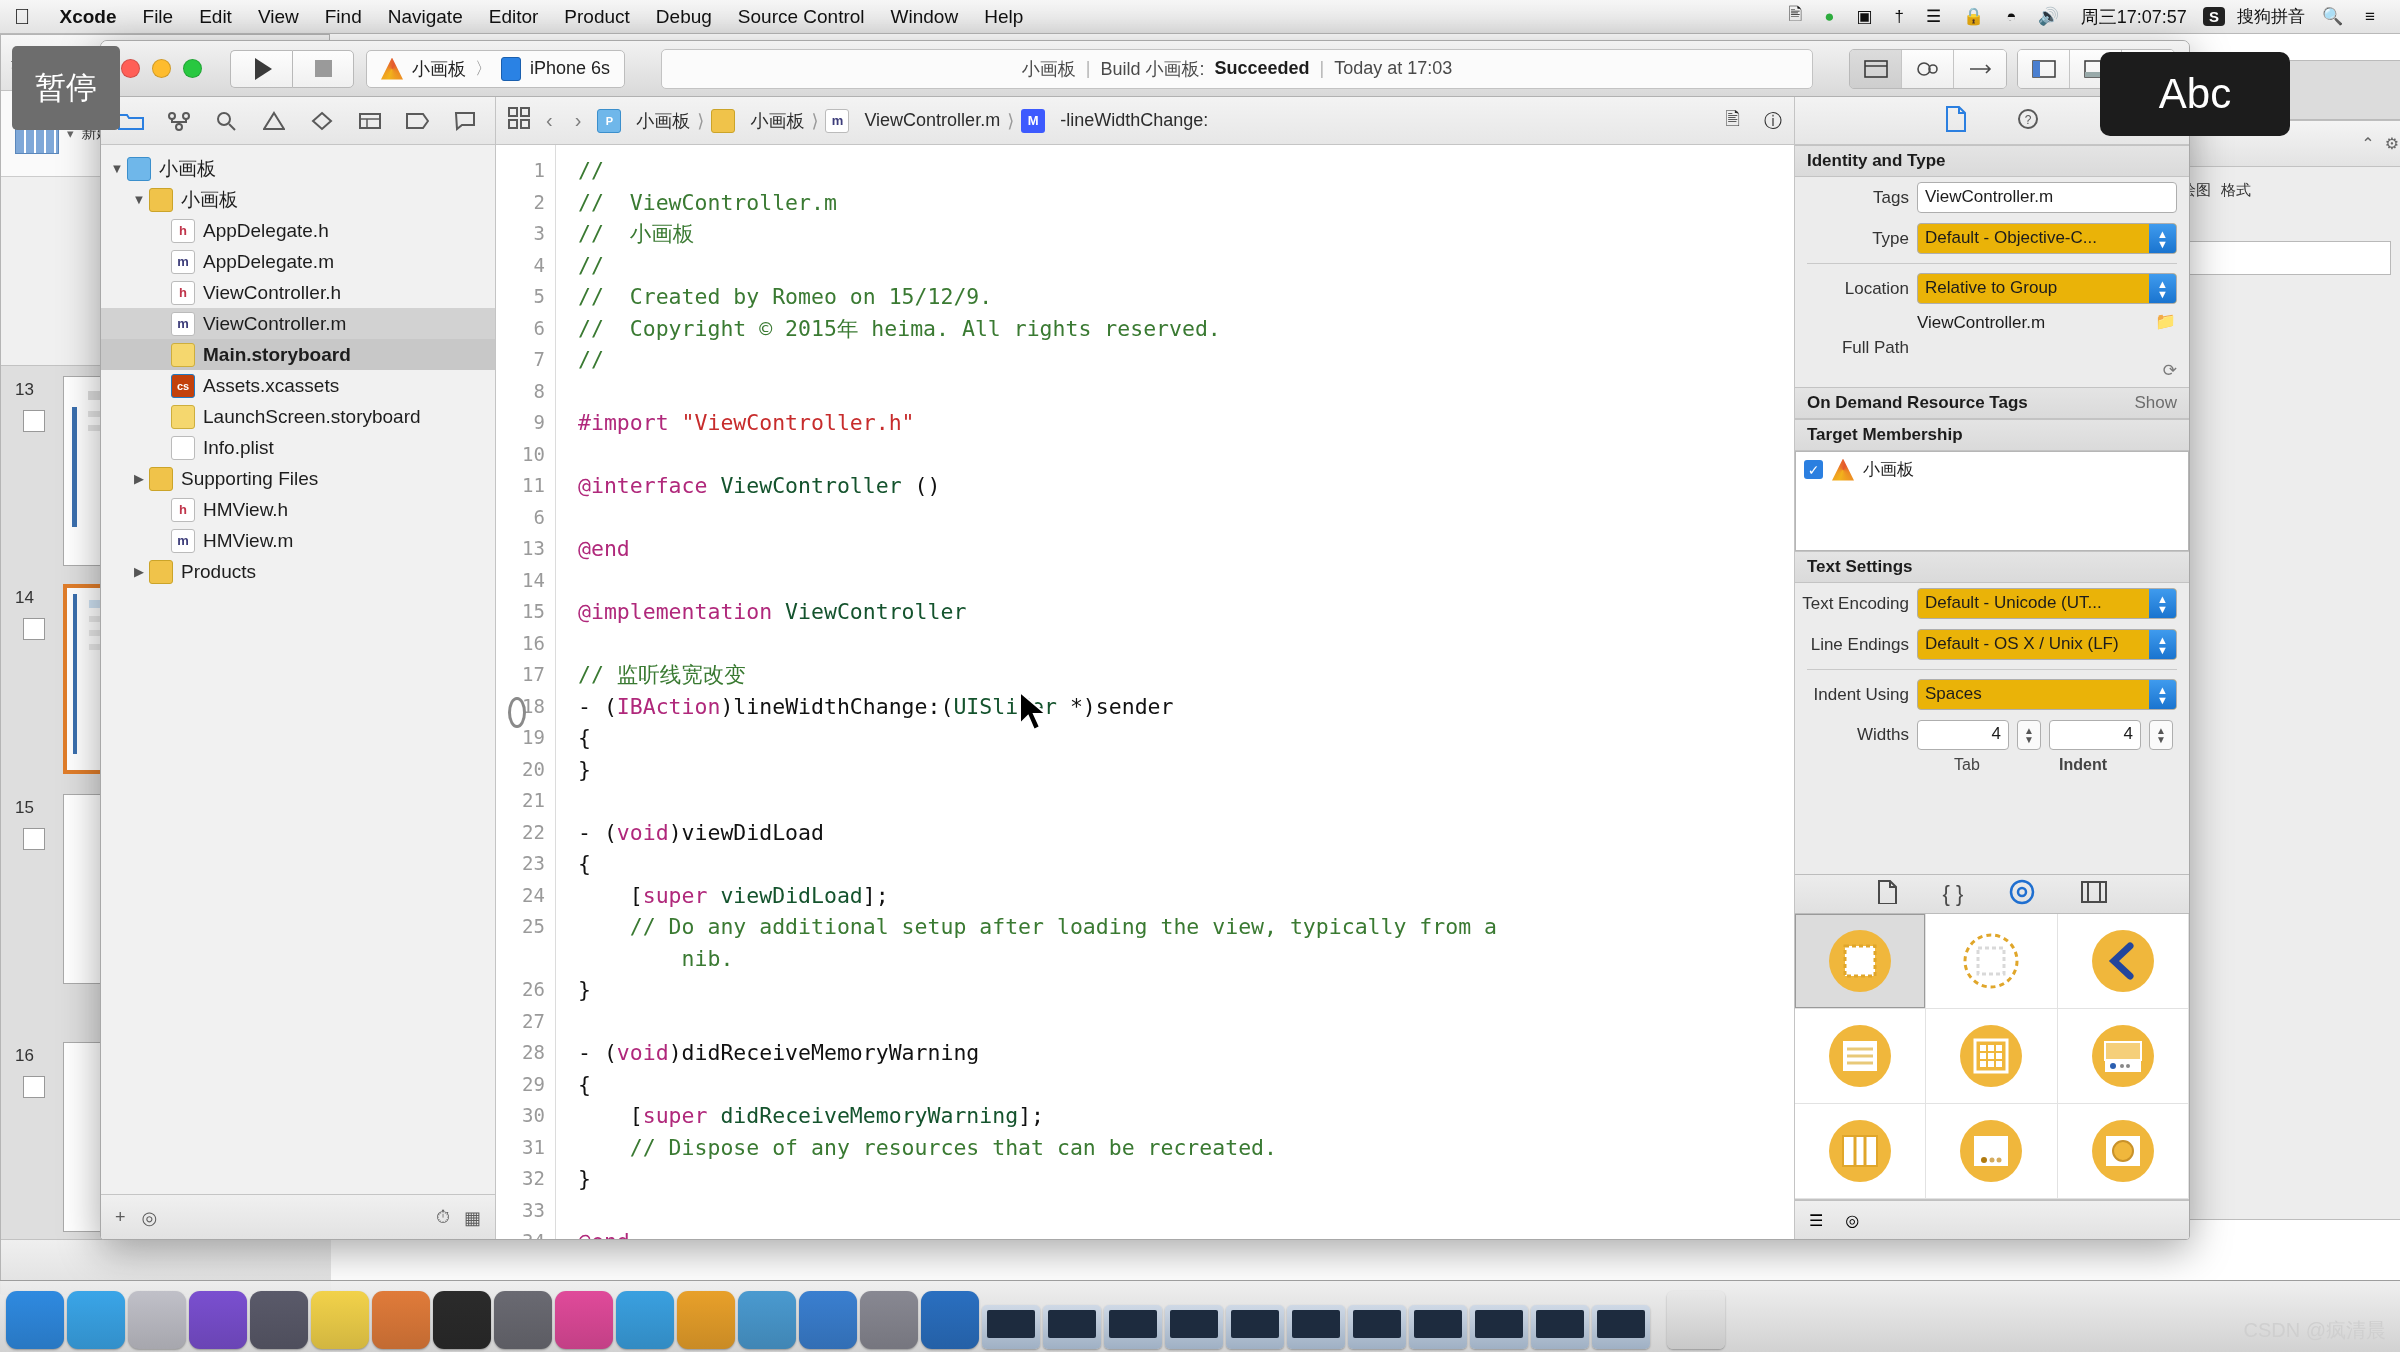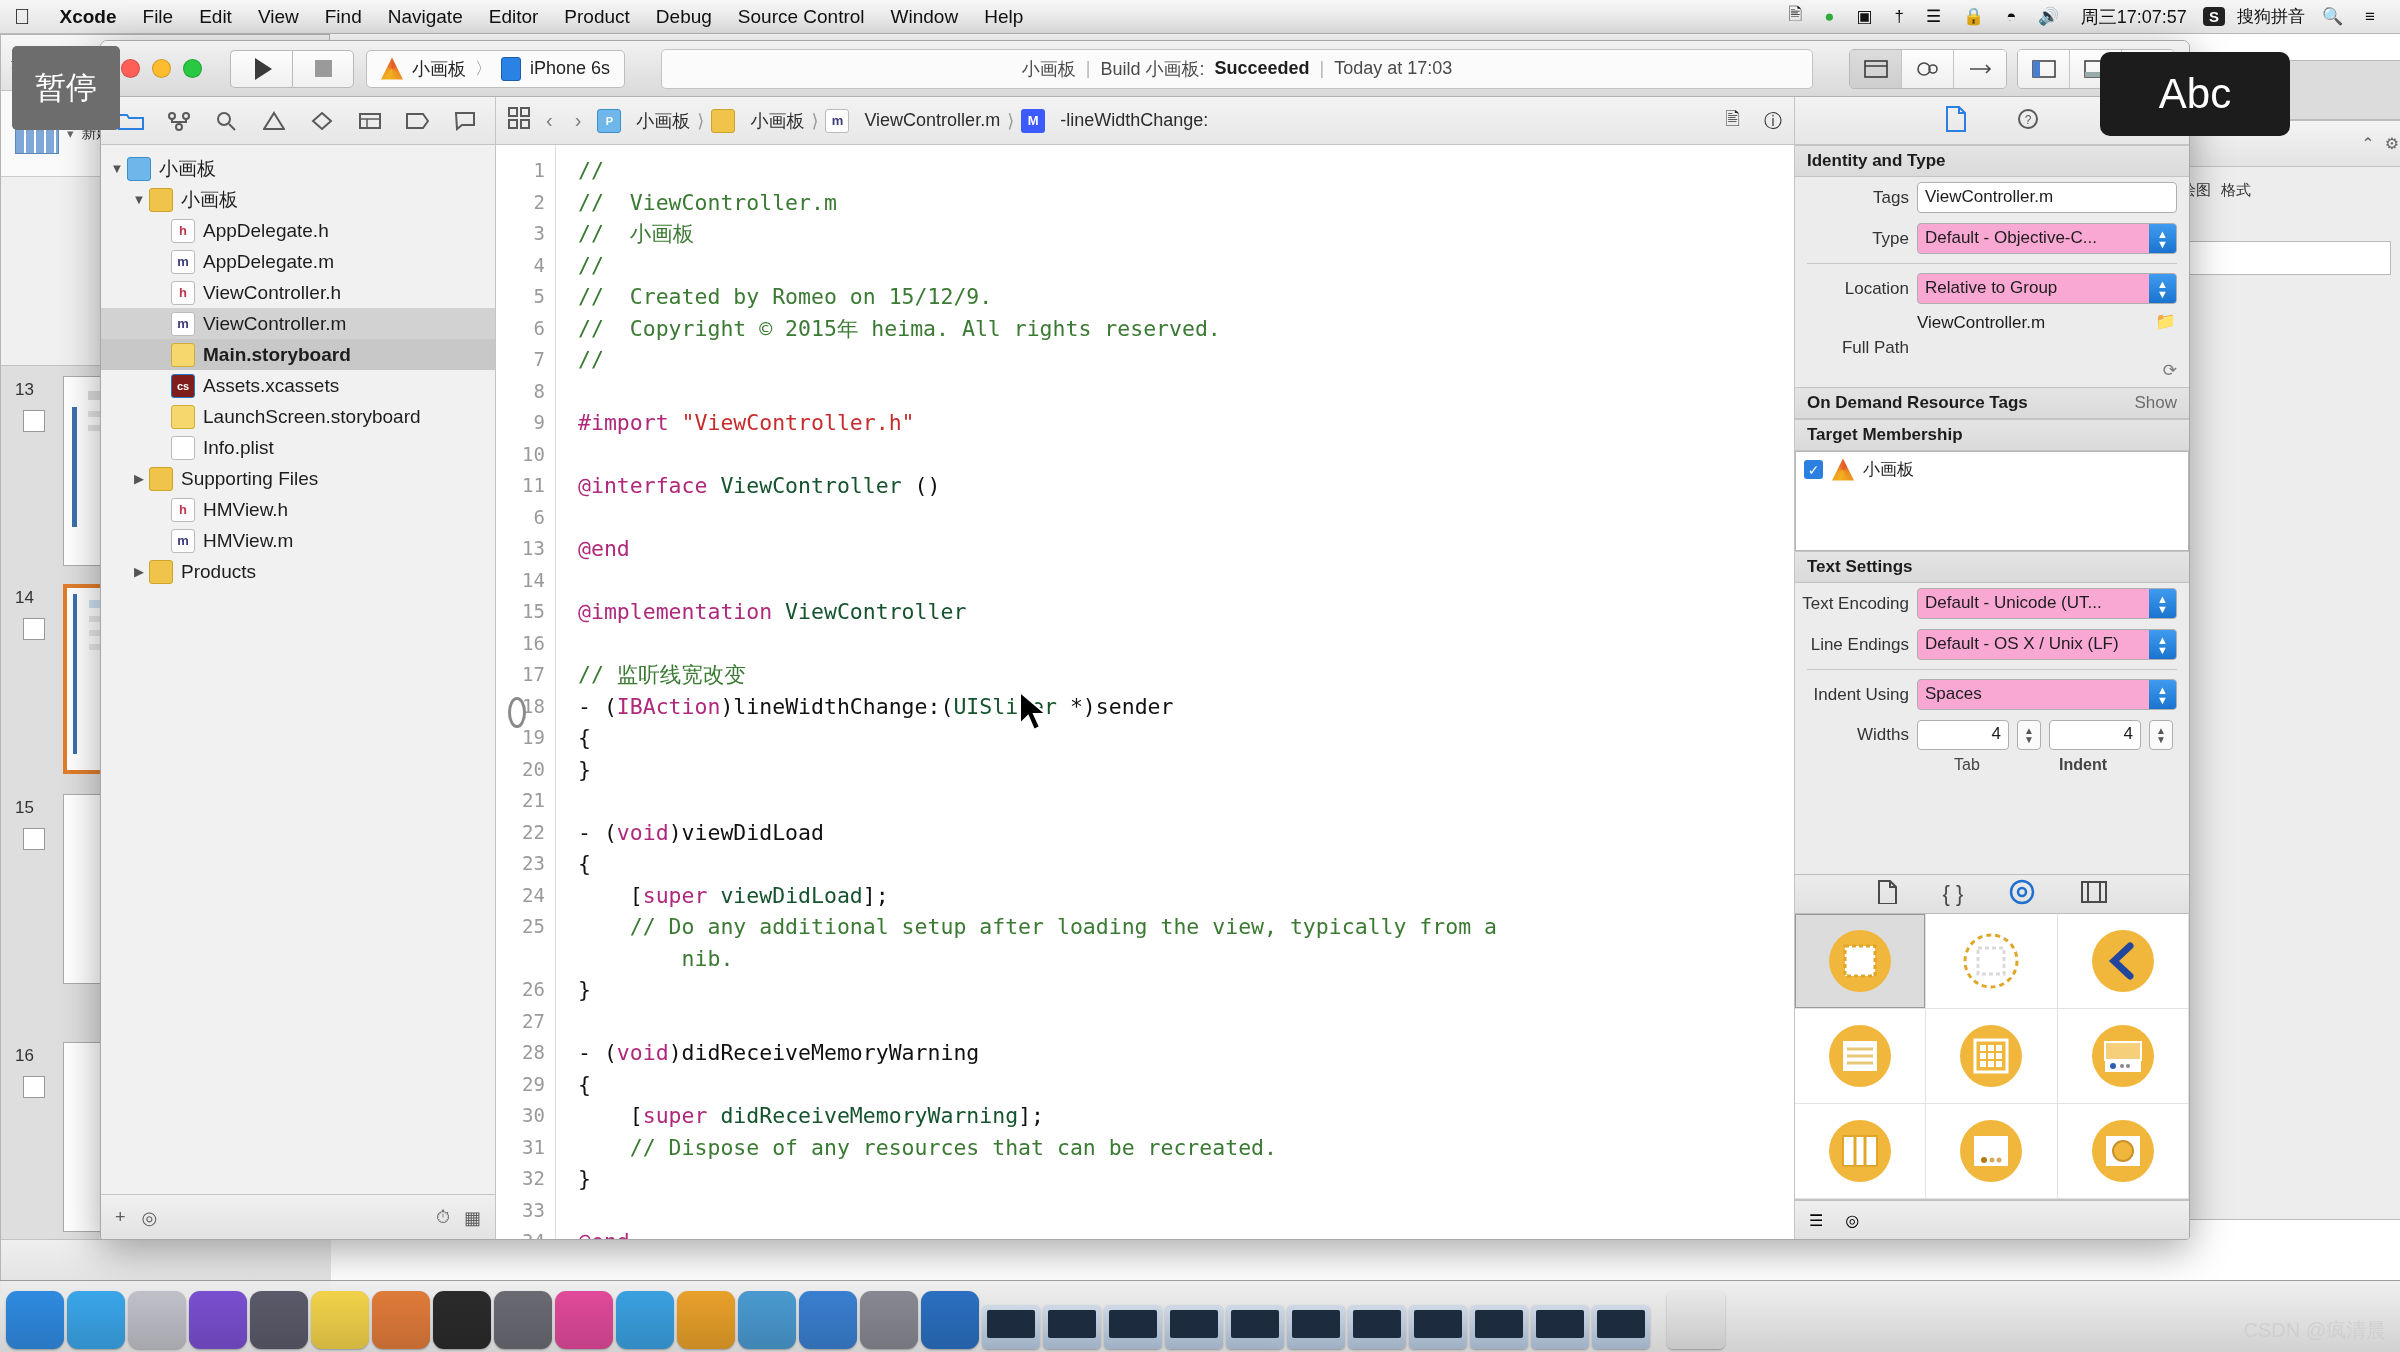--- a/index.html
+++ b/index.html
@@ -91,21 +91,21 @@
   .nav-tree { flex:1; overflow:hidden; padding-top:8px; font-size:19px; color:#1d1d1d; }
   .row { display:flex; align-items:center; height:31px; padding-left:6px; white-space:nowrap; }
   .row.sel { background:#c8c8c8; }
   .row.sel2 { background:#d2d2d2; }
   .tw { width:20px; text-align:center; color:#555; font-size:13px; }
   .fico { width:24px;height:24px;margin-right:8px;flex:none; display:flex;align-items:center;
     justify-content:center;font-size:13px;font-weight:bold;color:#fff;border-radius:3px;}
   .fico.h{background:#fff;color:#c0354b;border:1px solid #bbb;}
   .fico.m{background:#fff;color:#3d3d7a;border:1px solid #bbb;}
   .fico.sb{background:#f5d76e;border:1px solid #cdae3d;color:#7a6316;}
-  .fico.xa{background:#7f1d1d;border:1px solid #1f7ac4;font-size:11px;}
+  .fico.xa{background:#c2410c;border:1px solid #1f7ac4;font-size:11px;}
   .fico.pl{background:#fff;color:#777;border:1px solid #bbb;font-size:11px;}
   .fico.folder{background:#f0c34a;border:1px solid #cba429;}
   .fico.proj{background:#6fb7ea;border:1px solid #3b8fcc;}
   .nav-foot { height:46px; border-top:1px solid #c5c5c5; background:linear-gradient(#f0f0f0,#e2e2e2);
     display:flex; align-items:center; padding:0 14px; gap:16px; color:#5b5b5b; font-size:18px;}
   .nav-foot .rt { margin-left:auto; display:flex; gap:14px; }
 
   
   .editor { flex:1; background:#fff; display:flex; flex-direction:column; min-width:0; }
   .jumpbar { height:48px; background:linear-gradient(#f3f3f3,#e7e7e7);
@@ -136,21 +136,21 @@
     border-bottom:1px solid #c5c5c5; display:flex; align-items:center; justify-content:center; gap:50px; }
   .insp-body { flex:1; overflow:hidden; font-size:17px; color:#1c1c1c; }
   .sec-hd { background:linear-gradient(#e4e4e4,#dadada); border-bottom:1px solid #c3c3c3;
     border-top:1px solid #c3c3c3; padding:5px 12px; font-weight:bold; font-size:17px;
     display:flex; justify-content:space-between; align-items:center;}
   .sec-hd .show { font-weight:normal; color:#6d6d6d; }
   .frow { display:flex; align-items:center; gap:8px; padding:5px 12px 5px 4px; }
   .flbl { width:110px; text-align:right; color:#333; flex:none; font-size:17px;}
   .fval { flex:1; background:#fff; border:1px solid #aeaeae; border-radius:4px;
     padding:4px 7px; font-size:17px; height:31px; overflow:hidden; white-space:nowrap; }
-  .popup { flex:1; display:flex; background:#f9a8d4; border:1px solid #aeaeae; border-radius:4px;
+  .popup { flex:1; display:flex; background:#eab308; border:1px solid #aeaeae; border-radius:4px;
     height:31px; overflow:hidden; }
   .popup span { flex:1; padding:4px 7px; font-size:17px; white-space:nowrap; overflow:hidden;}
   .popup .stepper { width:27px; background:linear-gradient(#3f9bee,#1a74cf); color:#fff;
     display:flex; flex-direction:column; align-items:center; justify-content:center;
     font-size:11px; line-height:10px; flex:none;}
   .plainrow { display:flex; padding:2px 12px 2px 4px; }
   .plainrow .val { flex:1; padding-left:8px; font-size:17px; word-break:break-all; line-height:23px;}
   .tmbox { background:#fff; border:1px solid #b6b6b6; margin:0; height:100px; padding:6px 8px;}
   .cbx { width:19px;height:19px;background:#2b7fe0;border-radius:3px;color:#fff;
     font-size:14px;display:flex;align-items:center;justify-content:center;flex:none;}

